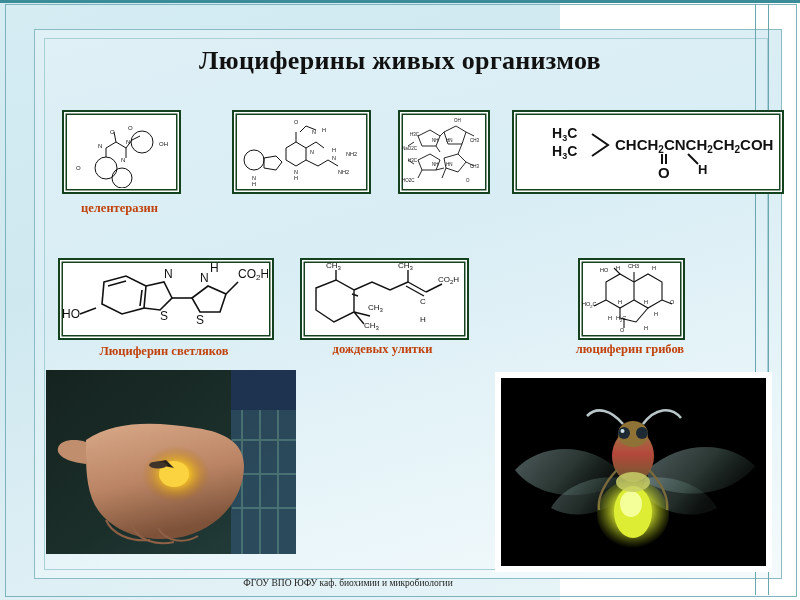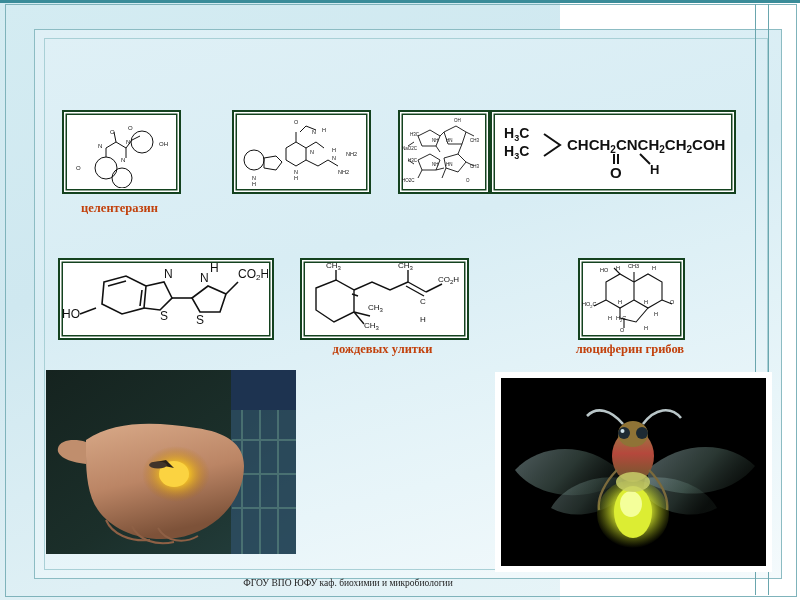--- a/index.html
+++ b/index.html
@@ -55,20 +55,21 @@
   <div class="bg-white-right"></div>
   <div class="topbar"></div>
 
   <div class="frame-a"></div>
   <div class="frame-b"></div>
   <div class="frame-c"></div>
 
   <div class="line" style="left:755px;top:4px;width:1px;height:591px;"></div>
   <div class="line" style="left:768px;top:4px;width:1px;height:591px;"></div>
 
+  <div class="title">Люциферины  живых организмов</div>
 
   <div class="sbox" style="left:62px;top:110px;width:115px;height:80px;">
     <svg width="111" height="76" viewBox="0 0 111 76">
       <g stroke="#111" stroke-width="1" fill="none">
         <circle cx="42" cy="56" r="11"></circle>
         <circle cx="78" cy="30" r="11"></circle>
         <circle cx="58" cy="66" r="10"></circle>
         <path d="M42 45 L42 36 L52 30 L62 36"></path>
         <path d="M62 36 L68 28"></path>
         <path d="M52 30 L50 20"></path>
@@ -138,21 +139,21 @@
         <text x="32" y="54">NH</text>
           <text x="46" y="54">HN</text>
         <text x="70" y="30">CH3</text>
           <text x="70" y="56">CH3</text>
         <text x="2" y="70">HO2C</text>
           <text x="66" y="70">O</text>
       </g>
     </svg>
   </div>
 
-  <div class="sbox" style="left:490px;top:110px;width:242px;height:80px;">
+  <div class="sbox" style="left:512px;top:110px;width:242px;height:80px;padding-left:26px;">
     <svg width="238" height="76" viewBox="0 0 238 76">
       <g font-family="'Liberation Sans',sans-serif" fill="#111" font-weight="bold">
         <text x="12" y="26" font-size="14">H<tspan font-size="9" dy="3">3</tspan><tspan dy="-3">C</tspan></text>
         <text x="12" y="44" font-size="14">H<tspan font-size="9" dy="3">3</tspan><tspan dy="-3">C</tspan></text>
         <text x="75" y="38" font-size="15">CHCH<tspan font-size="10" dy="3">2</tspan><tspan dy="-3">CNCH</tspan><tspan font-size="10" dy="3">2</tspan><tspan dy="-3">CH</tspan><tspan font-size="10" dy="3">2</tspan><tspan dy="-3">COH</tspan></text>
         <text x="118" y="66" font-size="15">O</text>
         <text x="158" y="62" font-size="13">H</text>
       </g>
       <g stroke="#111" stroke-width="2" fill="none">
         <path d="M52 22 L68 33 L52 44"></path>
@@ -178,20 +179,21 @@
         <text x="2" y="58">HO</text>
         <text x="104" y="18">N</text>
           <text x="100" y="60">S</text>
         <text x="140" y="22">N</text>
           <text x="136" y="64">S</text>
         <text x="150" y="12">H</text>
         <text x="178" y="18">CO<tspan font-size="8" dy="2">2</tspan><tspan dy="-2">H</tspan></text>
       </g>
     </svg>
   </div>
+  <div class="cap" style="left:48px;top:344px;width:232px;">Люциферин светляков</div>
 
   <div class="sbox" style="left:300px;top:258px;width:165px;height:78px;">
     <svg width="161" height="74" viewBox="0 0 161 74">
       <g stroke="#111" stroke-width="1.4" fill="none">
         <path d="M14 28 L34 20 L52 30 L52 52 L32 62 L14 50 Z"></path>
         <path d="M50 34 L56 36"></path>
         <path d="M52 30 L70 22 L88 30 L106 22"></path>
         <path d="M106 22 L124 32"></path>
         <path d="M104 26 L122 36"></path>
         <path d="M124 32 L140 24"></path>

